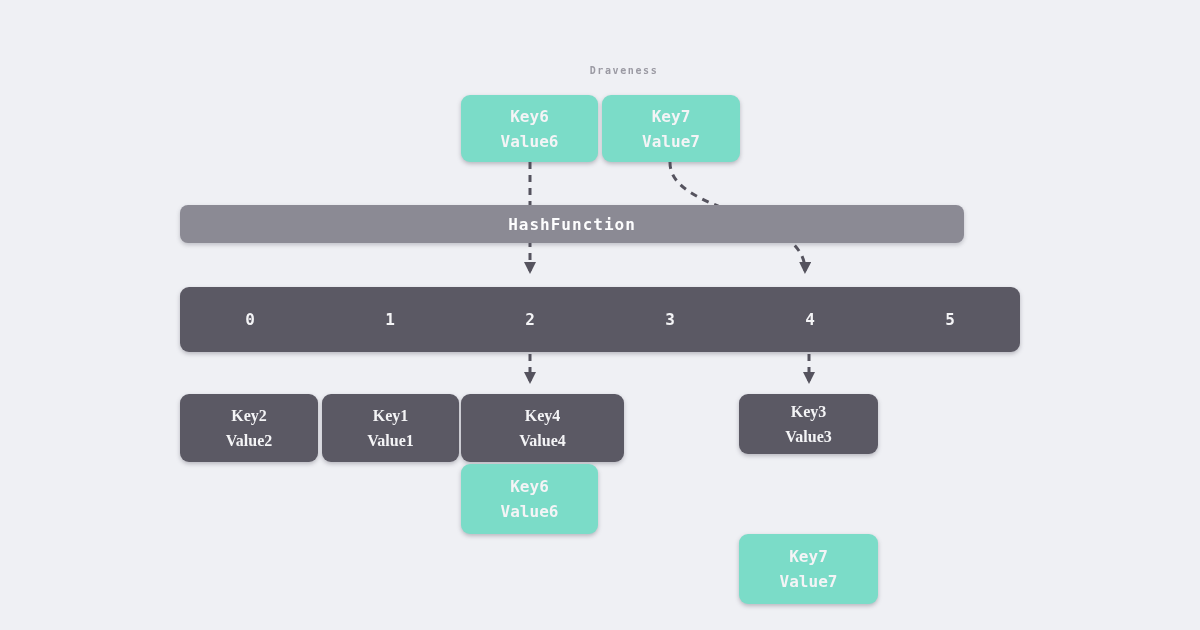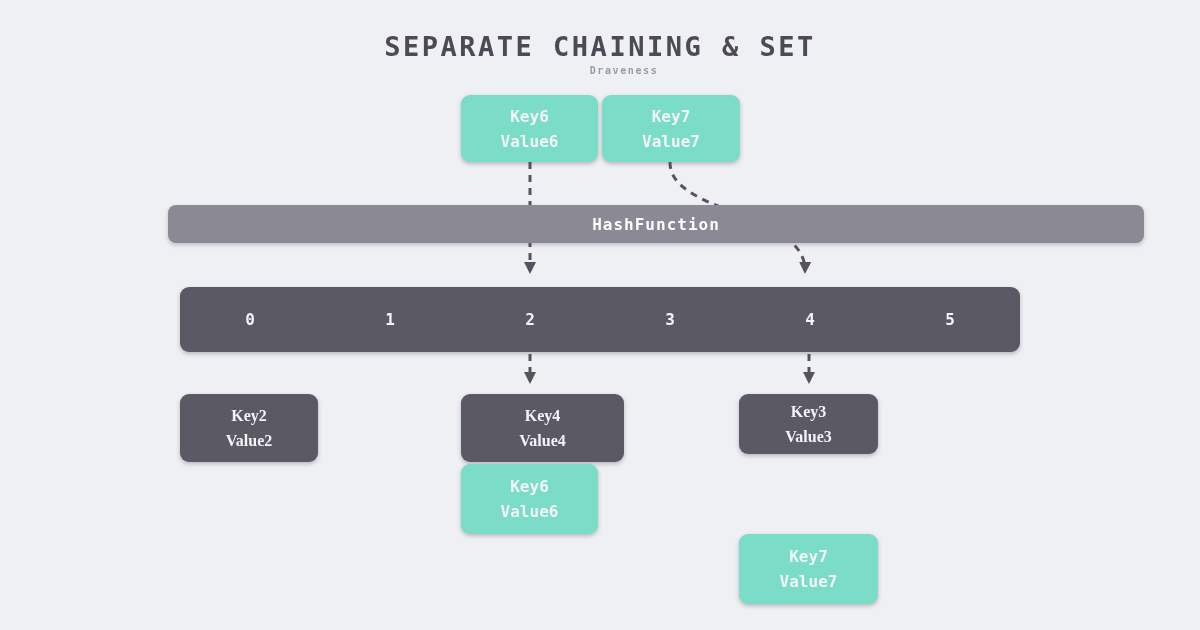--- a/index.html
+++ b/index.html
@@ -15,41 +15,40 @@
   .subtitle{position:absolute;top:65px;left:0;width:100%;text-align:center;
          font-size:10px;font-weight:bold;letter-spacing:1.6px;color:#9b9aa3;margin-left:24px;}
 
   .box{position:absolute;border-radius:9px;z-index:2;
        box-shadow:0 2px 4px rgba(80,78,92,.35);
        color:var(--boxtext);font-weight:bold;font-size:16px;line-height:25px;
        display:flex;flex-direction:column;align-items:center;justify-content:center;text-align:center;}
   .teal{background:var(--teal);}
   .dark{background:var(--dark);font-family:Liberation Serif, serif;}
 
-  .hashbar{position:absolute;left:168px;top:205px;width:976px;height:38px;z-index:2;
+  .hashbar{position:absolute;left:180px;top:205px;width:784px;height:38px;z-index:2;
        background:var(--hash);border-radius:8px;box-shadow:0 2px 4px rgba(80,78,92,.3);
        display:flex;align-items:center;justify-content:center;
        color:#fdfdfe;font-weight:bold;font-size:16px;letter-spacing:1px;}
 
   .buckets{position:absolute;left:180px;top:287px;width:840px;height:65px;z-index:2;
        background:var(--dark);border-radius:9px;box-shadow:0 2px 4px rgba(80,78,92,.35);
        display:flex;}
   .bucket{flex:1;display:flex;align-items:center;justify-content:center;
        color:var(--boxtext);font-weight:bold;font-size:16px;}
 
   svg.arrows{position:absolute;left:0;top:0;z-index:1;}
   .dash{fill:none;stroke:var(--arrow);stroke-width:3;stroke-dasharray:7 6;}
   #ah path{fill:var(--arrow);}
 </style>
 </head>
 <body>
 
 <div class="canvas">
 
-  <div class="title">SEPARATE CHAINING &amp; SET</div>
   <div class="subtitle">Draveness</div>
 
   <svg class="arrows" width="1200" height="630">
     <defs>
       <marker id="ah" markerWidth="12" markerHeight="12" refX="9" refY="6" orient="auto" markerUnits="userSpaceOnUse">
         <path d="M0,0 L12,6 L0,12 Z"></path>
       </marker>
     </defs>
     <path class="dash" d="M530,162 L530,271" marker-end="url(#ah)"></path>
     <path class="dash" d="M670,162 C669,214 806,212 805,271" marker-end="url(#ah)"></path>
@@ -77,20 +76,24 @@
     <div class="bucket">3</div>
     <div class="bucket">4</div>
     <div class="bucket">5</div>
   </div>
 
   <div class="box dark" style="left:180px;top:394px;width:138px;height:68px">
     <div>Key2</div>
     <div>Value2</div>
   </div>
 
+  <div class="box dark" style="left:322px;top:394px;width:137px;height:68px">
+    <div>Key1</div>
+    <div>Value1</div>
+  </div>
 
   <div class="box dark" style="left:461px;top:394px;width:163px;height:68px">
     <div>Key4</div>
     <div>Value4</div>
   </div>
   <div class="box teal" style="left:461px;top:464px;width:137px;height:70px">
     <div>Key6</div>
     <div>Value6</div>
   </div>
 

